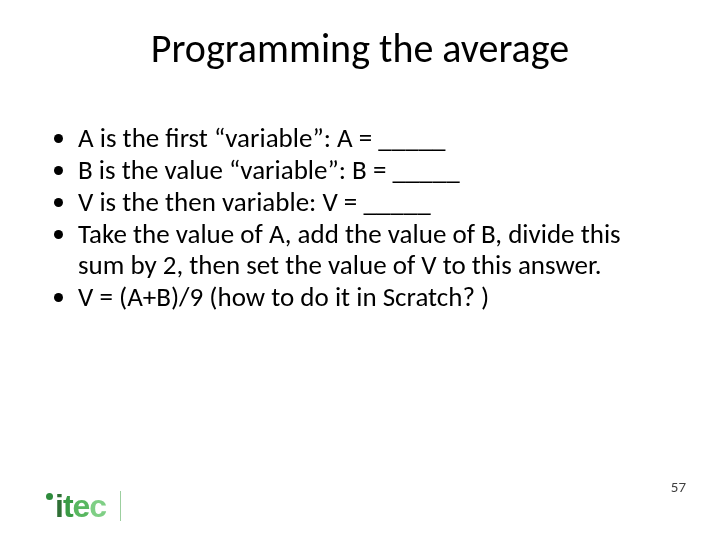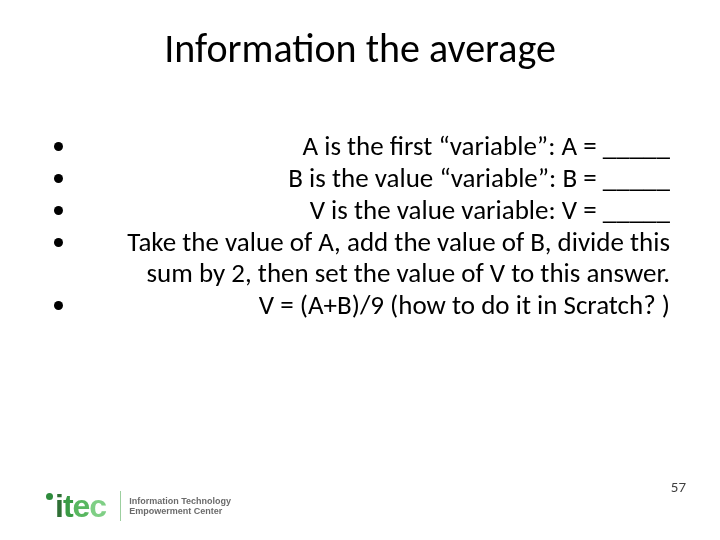--- a/index.html
+++ b/index.html
@@ -24,24 +24,23 @@
     top: 24px;
     left: 0;
     width: 720px;
     text-align: center;
     font-size: 40px;
     font-weight: 400;
     color: #000000;
   }
   .body {
     position: absolute;
-    top: 130px;
+    top: 122px;
     left: 58px;
     right: 50px;
-    text-align: right;
   }
   ul.bullets {
     margin: 0;
     padding: 0 0 0 20px;
     list-style: disc;
   }
   ul.bullets li {
     font-size: 27px;
     line-height: 1.18;
     color: #000000;
@@ -98,42 +97,38 @@
     bottom: 44px;
     font-size: 15px;
     color: #404040;
   }
 </style>
 </head>
 <body>
 
 <div class="slide">
 
-  <div class="title">Information the average</div>
+  <div class="title">Programming the average</div>
 
   <div class="body">
     <ul class="bullets">
       <li>A is the first “variable”: A = _____</li>
       <li>B is the value “variable”: B = _____</li>
-      <li>V is the value variable: V = _____</li>
+      <li>V is the then variable: V = _____</li>
       <li>Take the value of A, add the value of B, divide this sum by 2, then set the value of V to this answer.</li>
       <li> V = (A+B)/9  (how to do it in Scratch? )</li>
     </ul>
   </div>
 
   <div class="footer">
     <div class="logo-itec">
       <span class="dot"></span>
       <span class="logo-letter c-dark">i</span>
       <span class="logo-letter c-mid">t</span>
       <span class="logo-letter c-light">e</span>
       <span class="logo-letter c-bright">c</span>
     </div>
     <div class="divider"></div>
-    <div class="tagline">
-      <div>Information Technology</div>
-      <div>Empowerment Center</div>
-    </div>
   </div>
 
   <div class="pagenum">57</div>
 
 </div>
 
 </body></html>

